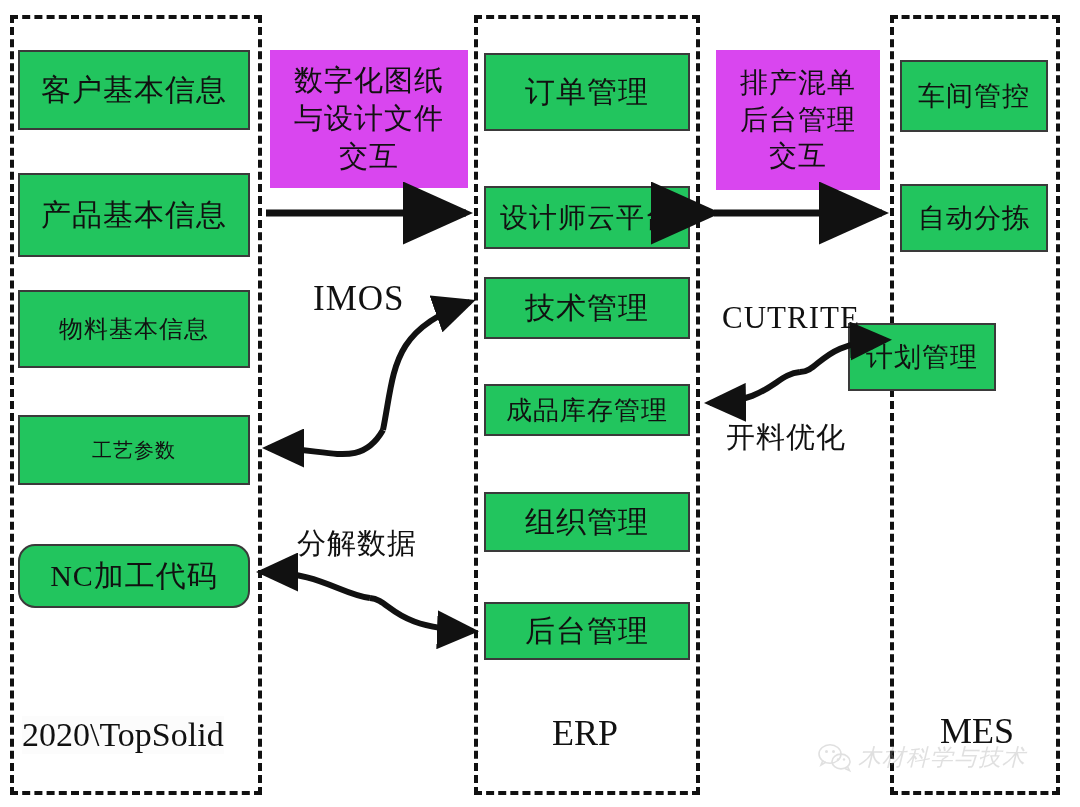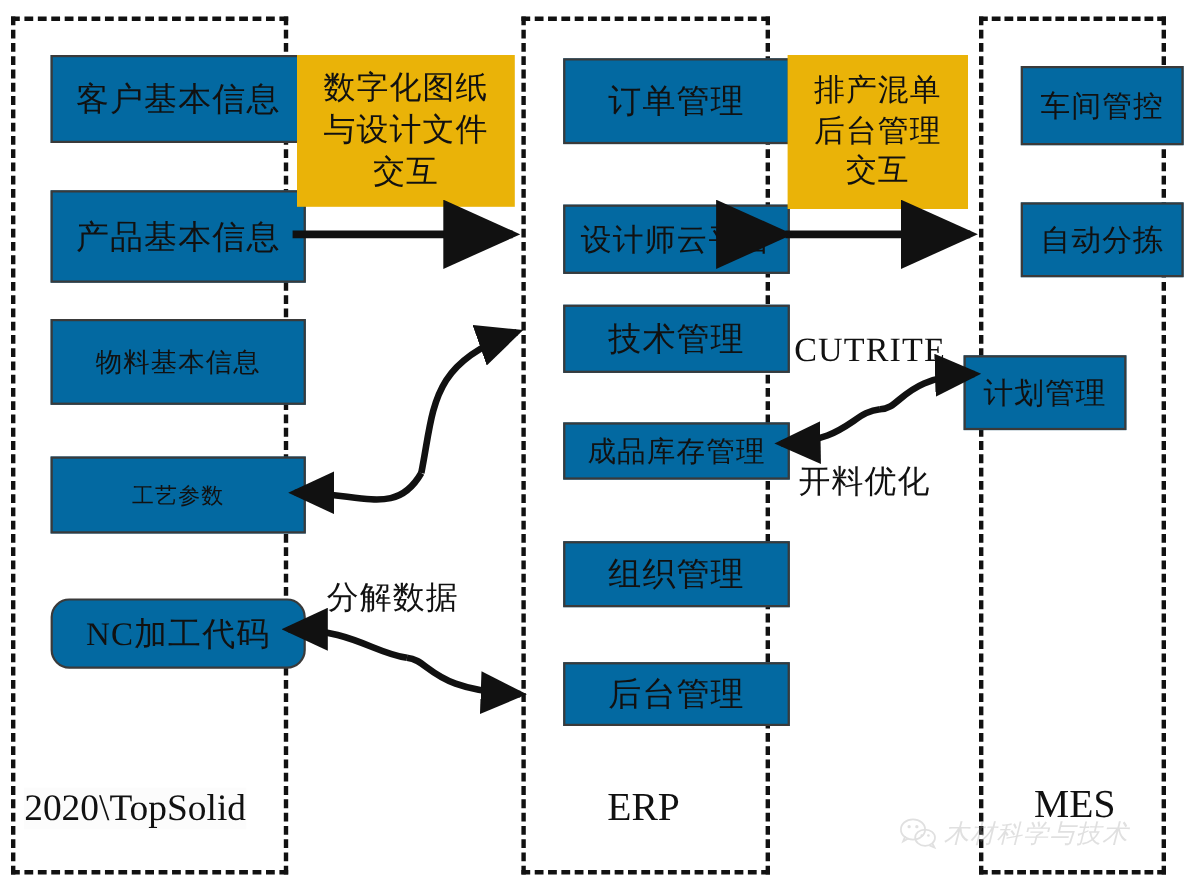--- a/index.html
+++ b/index.html
@@ -20,34 +20,33 @@
   .dashed-col {
     position: absolute;
     border: 4px dashed #111111;
     box-sizing: border-box;
     background: transparent;
   }
   .node-box {
     position: absolute;
     box-sizing: border-box;
     border: 2px solid #3a3a3a;
-    background: #0369a1;
+    background: #22c55e;
     display: flex;
     align-items: center;
     justify-content: center;
     color: #111111;
     font-family: "Liberation Serif", "DejaVu Serif", serif;
     white-space: nowrap;
     letter-spacing: 1px;
-    margin-left: 28px;
   }
   .gray-note {
     position: absolute;
     box-sizing: border-box;
-    background: #eab308;
+    background: #d946ef;
     display: flex;
     flex-direction: column;
     align-items: center;
     justify-content: center;
     color: #111111;
     line-height: 1.30;
     text-align: center;
     letter-spacing: 1px;
   }
   .gray-note span { display: block; }
@@ -170,20 +169,21 @@
 
     <g>
       <path d="M 800,372 C 820,372 820,342 886,340" fill="none" stroke="#111111" stroke-width="6" marker-end="url(#arrowCurve)"></path>
     </g>
 
     <g>
       <path d="M 800,372 C 775,374 770,402 710,403" fill="none" stroke="#111111" stroke-width="6" marker-end="url(#arrowCurve)"></path>
     </g>
   </svg>
 
+  <div class="edge-label latin" style="left:313px; top:279px; font-size:35px;">IMOS</div>
 
   <div class="edge-label" style="left:297px; top:524px; font-size:29px;">分解数据</div>
 
   <div class="edge-label latin" style="left:722px; top:300px; font-size:31px;">CUTRITE</div>
 
   <div class="edge-label" style="left:726px; top:418px; font-size:29px;">开料优化</div>
 
   <div class="col-label topsolid-box" style="left:22px; top:716px; font-size:34px;">2020\TopSolid</div>
   <div class="col-label" style="left:552px; top:712px; font-size:36px;">ERP</div>
   <div class="col-label" style="left:940px; top:710px; font-size:36px;">MES</div>

